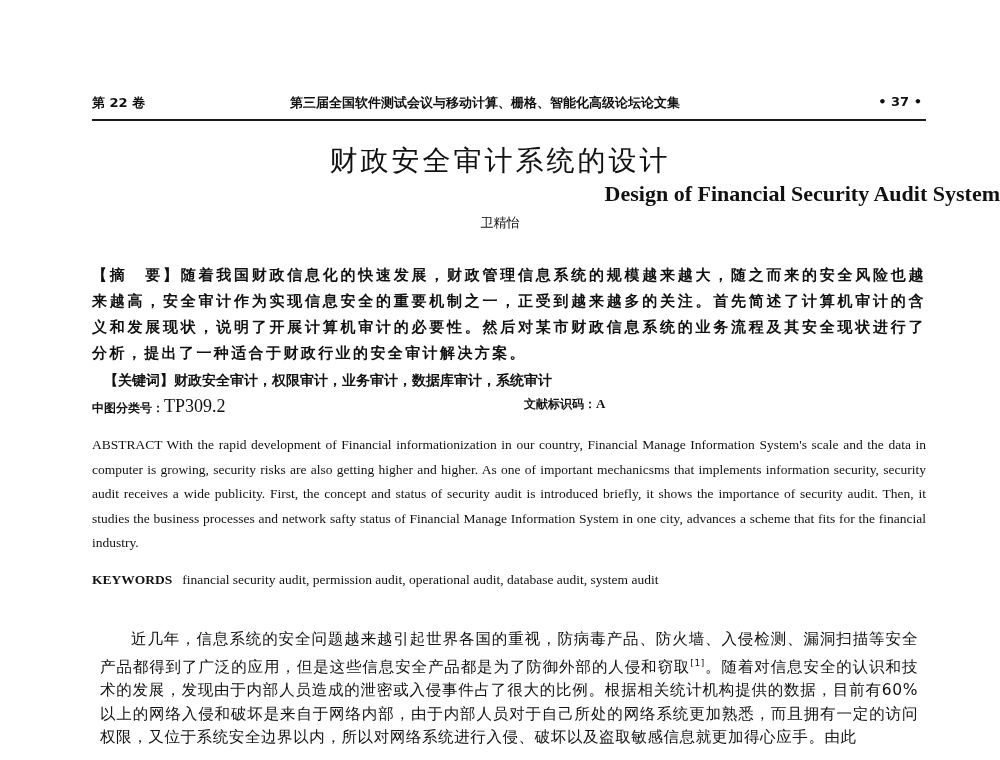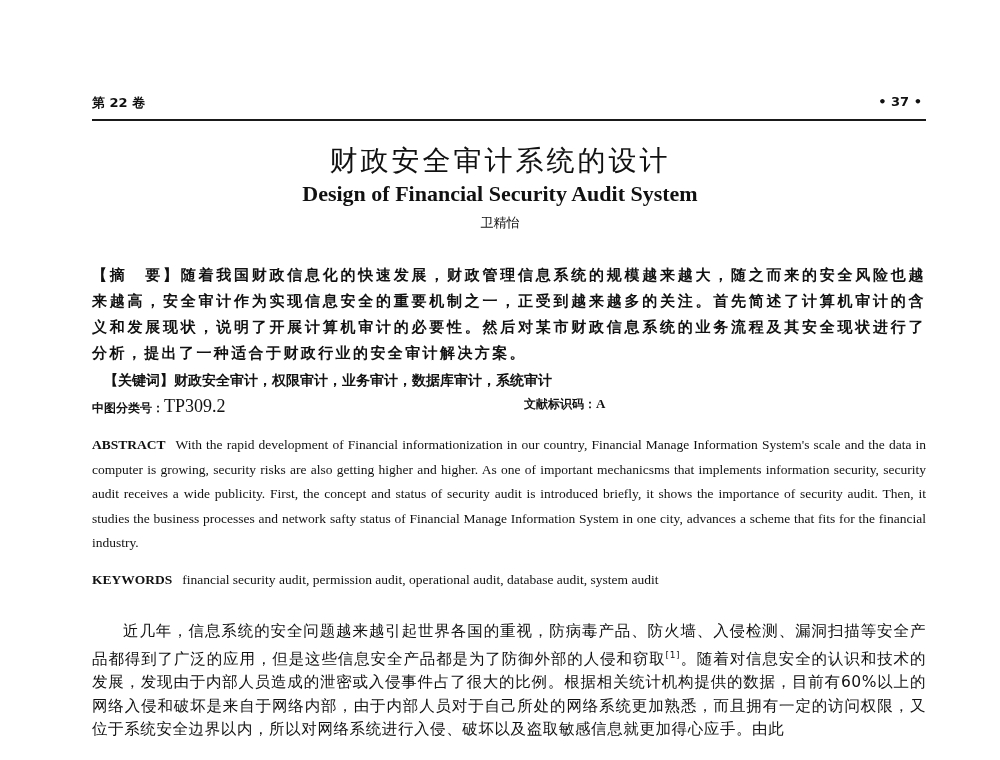--- a/index.html
+++ b/index.html
@@ -6,48 +6,49 @@
   body { width: 1000px; height: 760px; position: relative; overflow: hidden; color: #111; font-family: "DejaVu Serif", serif; }
   .page { position: absolute; left: 0; top: 0; width: 1000px; height: 760px; }
 
   .running-head { position: absolute; left: 92px; top: 92px; width: 834px; height: 22px; font-family: "DejaVu Sans", sans-serif; font-weight: bold; font-size: 13px; }
   .rh-left { position: absolute; left: 0; top: 2px; }
   .rh-center { position: absolute; left: 198px; top: 2px; }
   .rh-right { position: absolute; right: 4px; top: 2px; }
   .rule { position: absolute; left: 92px; top: 119px; width: 834px; height: 2px; background: #1a1a1a; }
 
   .title-cn { position: absolute; left: 0; width: 1000px; top: 142px; text-align: center; font-family: "DejaVu Sans", sans-serif; font-size: 28px; letter-spacing: 3px; }
-  .title-en { position: absolute; left: 0; width: 1000px; top: 181px; text-align: center; font-family: "Liberation Serif", serif; font-weight: bold; font-size: 22px; }
+  .title-en { position: absolute; left: 0; width: 1000px; top: 181px; text-align: right; font-family: "Liberation Serif", serif; font-weight: bold; font-size: 22px; }
   .author { position: absolute; left: 0; width: 1000px; top: 214px; text-align: center; font-family: "DejaVu Serif", serif; font-weight: normal; font-size: 13px; }
   .affil { position: absolute; left: 0; width: 1000px; top: 238px; text-align: center; font-family: "DejaVu Serif", serif; font-weight: bold; font-size: 15px; letter-spacing: 1px; }
 
   .abs-cn { position: absolute; left: 92px; top: 262px; width: 834px; font-family: "DejaVu Serif", serif; font-weight: bold; font-size: 15px; line-height: 26px; letter-spacing: 2.4px; text-align: justify; }
   .bracket-label { font-weight: bold; }
 
   .kw-cn { position: absolute; left: 104px; top: 369px; width: 834px; font-family: "DejaVu Serif", serif; font-weight: bold; font-size: 14px; line-height: 22px; }
   .clc-row { position: absolute; left: 92px; top: 392px; width: 834px; height: 22px; font-family: "DejaVu Sans", sans-serif; font-weight: bold; font-size: 12px; }
   .clc-left { position: absolute; left: 0; top: 4px; }
   .clc-right { position: absolute; left: 432px; top: 4px; }
 
   .abs-en { position: absolute; left: 92px; top: 433px; width: 834px; font-family: "Liberation Serif", serif; font-size: 13.5px; line-height: 24.5px; text-align: justify; text-align-last: left; }
-  .abs-en .lbl { font-weight: bold; margin-right: 10px; }
+  .abs-en .lbl { font-weight: normal; margin-right: 4px; }
   .kw-en { position: absolute; left: 92px; top: 568px; width: 834px; font-family: "Liberation Serif", serif; font-size: 13.5px; line-height: 24px; }
   .kw-en .lbl { font-weight: bold; margin-right: 10px; }
 
   .body-cn { position: absolute; left: 92px; top: 620px; width: 834px; font-family: "DejaVu Sans", sans-serif; font-size: 15.5px; line-height: 23.5px; text-align: justify; letter-spacing: 0.6px; }
-  .body-cn p { margin: 0; text-indent: 2em; }
+  .body-cn p { margin: 8px; text-indent: 2em; }
   sup { font-size: 9px; }
 </style>
 </head>
 <body>
 
 <div class="page">
 
   <div class="running-head">
     <span class="rh-left">第 22 卷</span>
+    <span class="rh-center">第三届全国软件测试会议与移动计算、栅格、智能化高级论坛论文集</span>
     <span class="rh-right">• 37 •</span>
   </div>
   <div class="rule"></div>
 
   <div class="title-cn">财政安全审计系统的设计</div>
   <div class="title-en">Design of Financial Security Audit System</div>
   <div class="author">卫精怡</div>
 
   <div class="abs-cn">
     <span class="bracket-label">【摘　要】</span><span>随着我国财政信息化的快速发展，财政管理信息系统的规模越来越大，随之而来的安全风险也越来越高，安全审计作为实现信息安全的重要机制之一，正受到越来越多的关注。首先简述了计算机审计的含义和发展现状，说明了开展计算机审计的必要性。然后对某市财政信息系统的业务流程及其安全现状进行了分析，提出了一种适合于财政行业的安全审计解决方案。</span>

